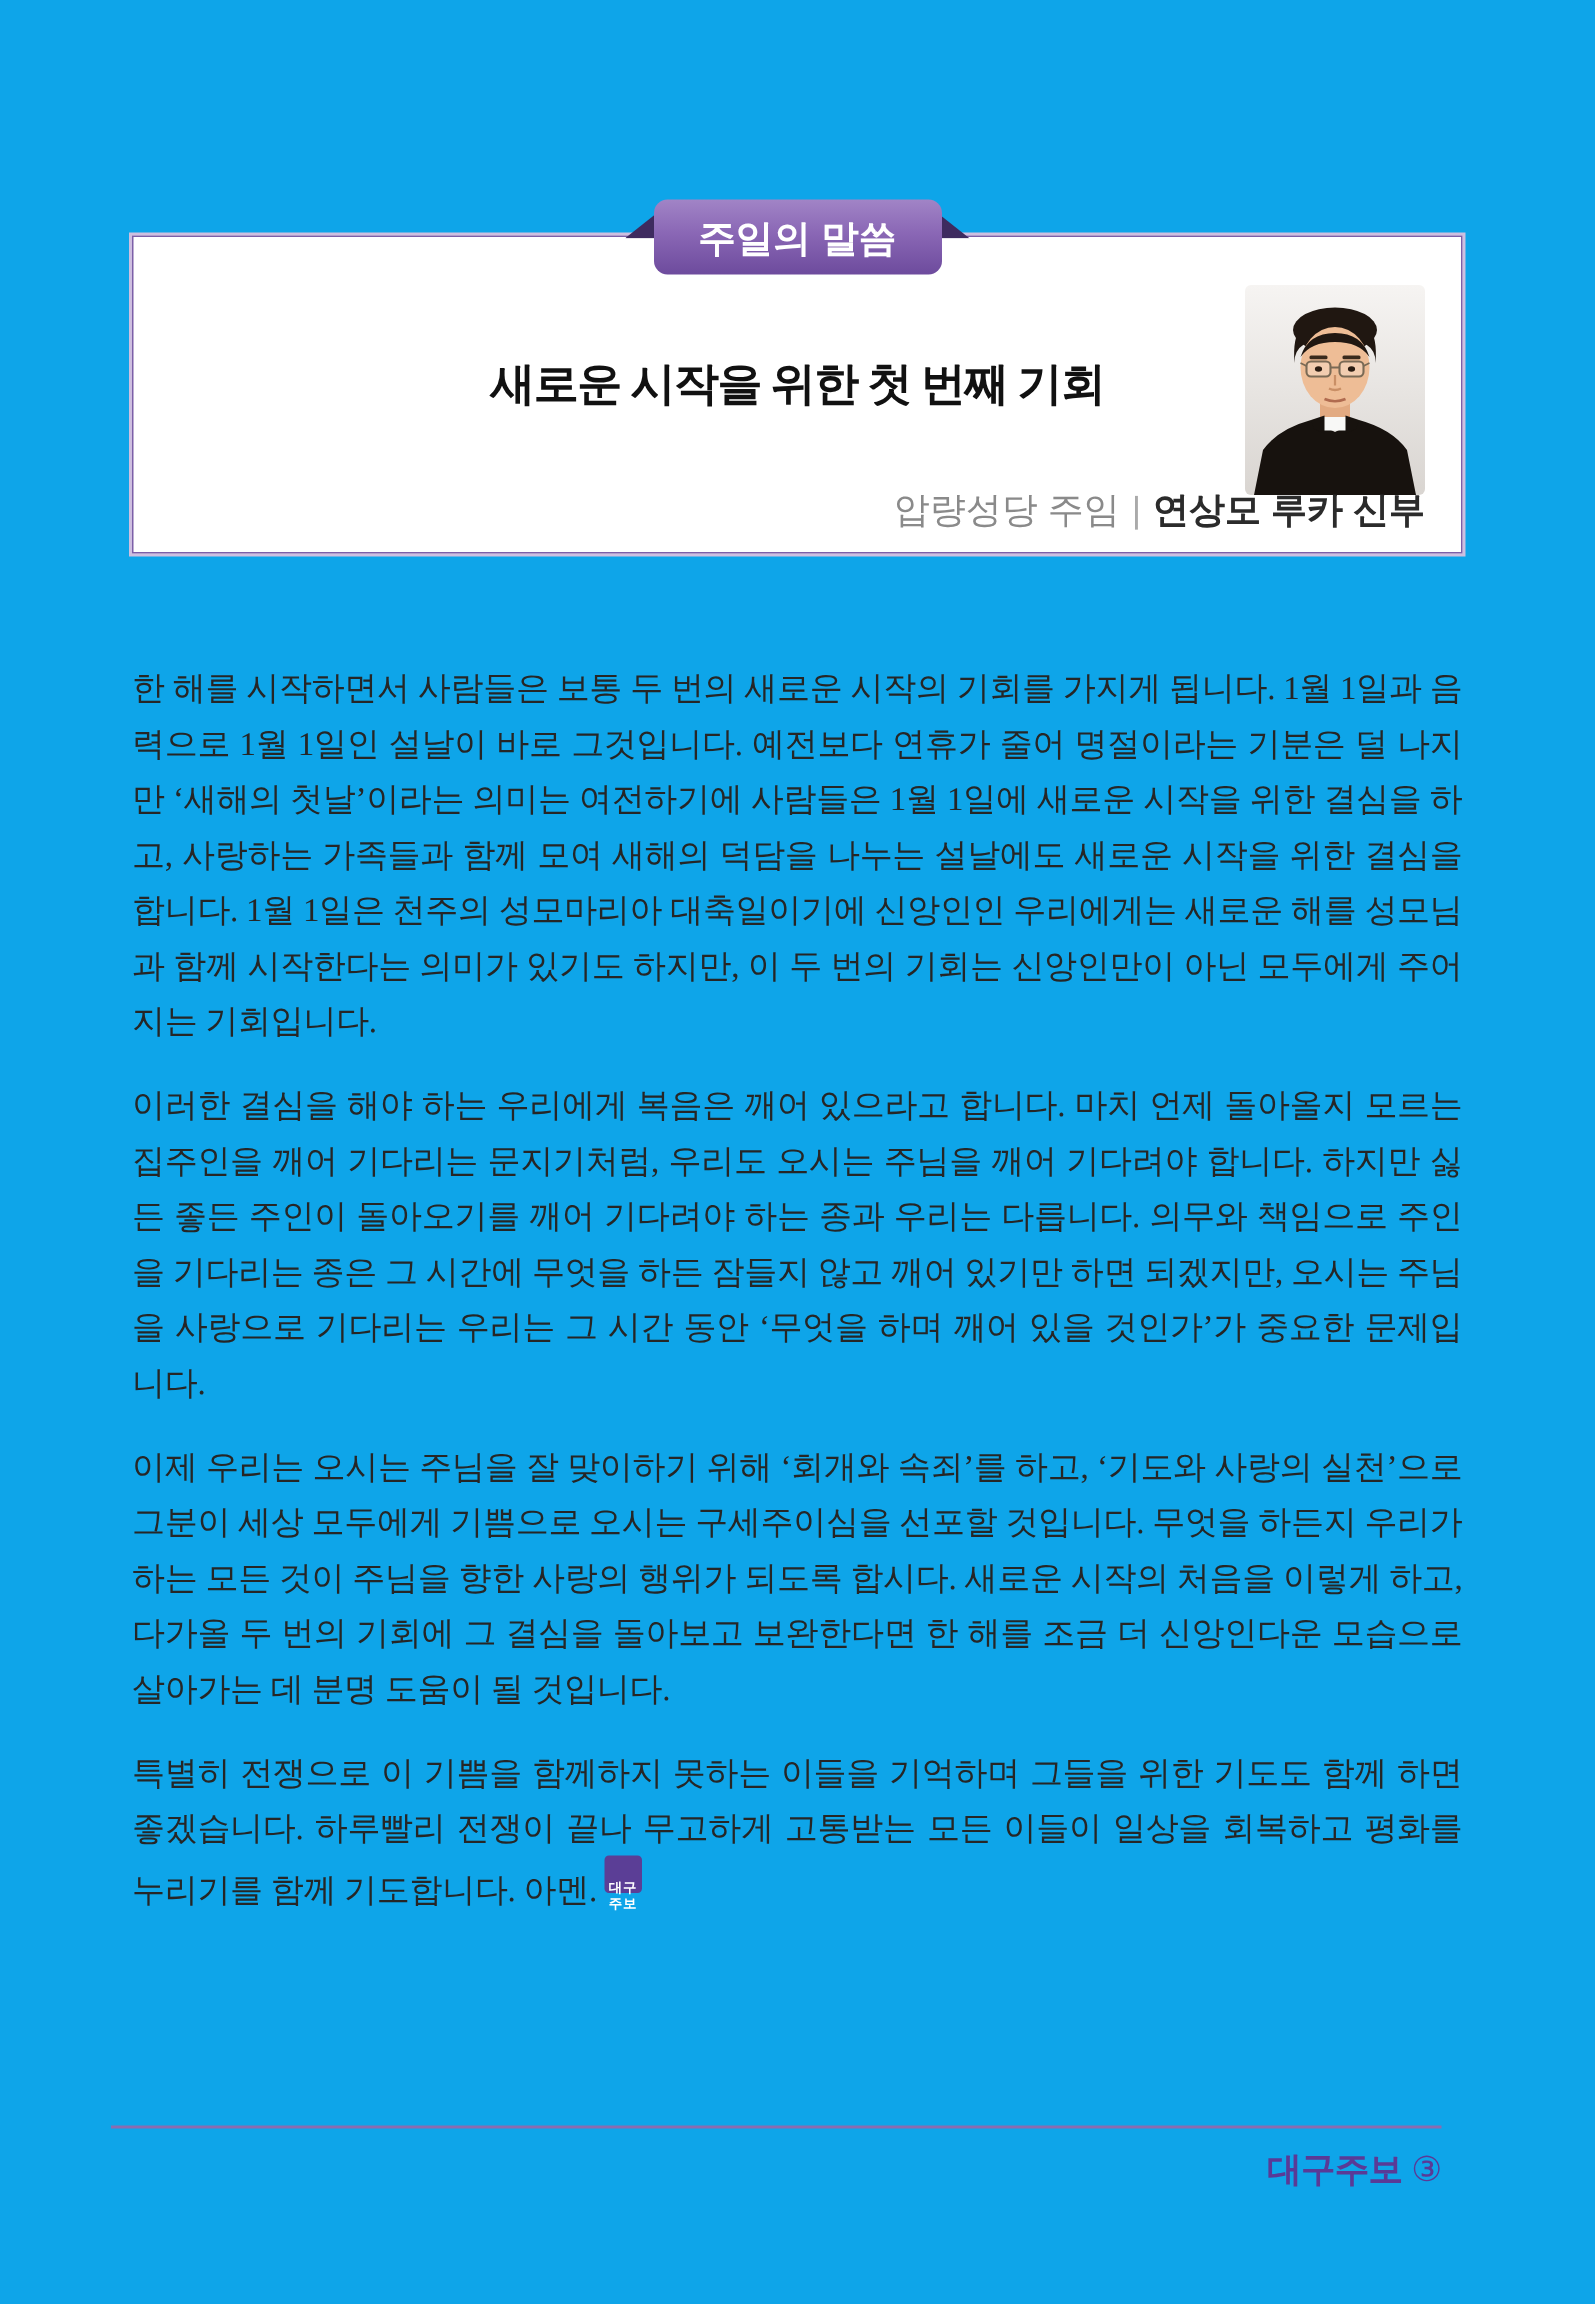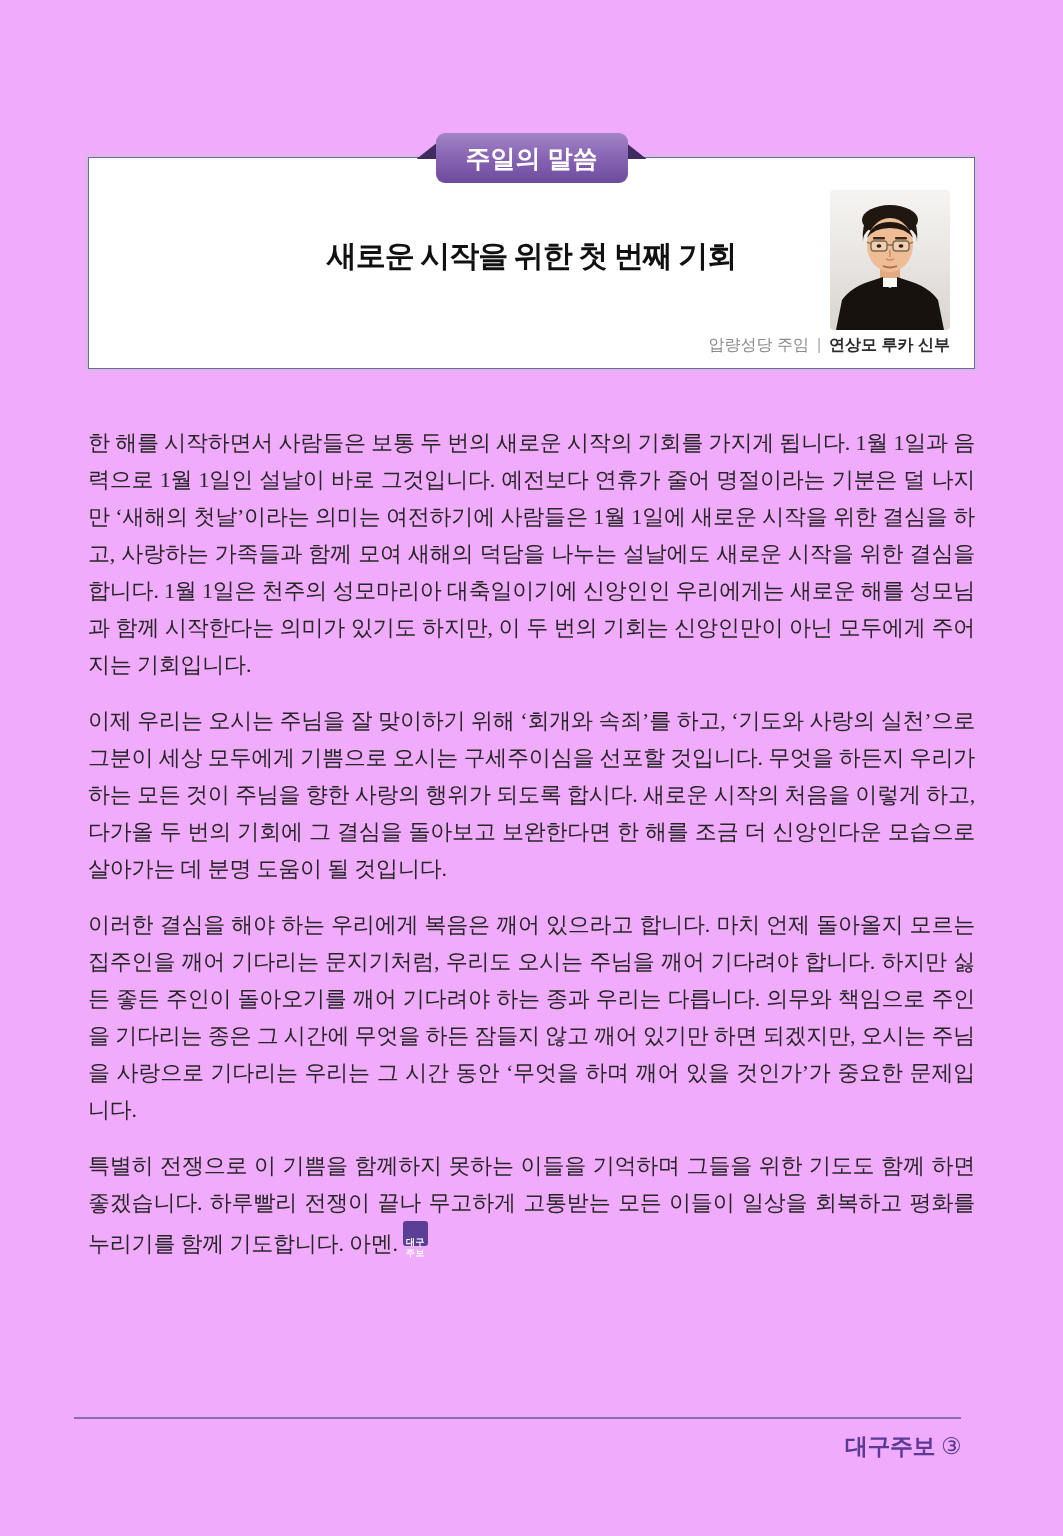--- a/index.html
+++ b/index.html
@@ -1,19 +1,19 @@
 <!DOCTYPE html>
 <html lang="ko"><head>
 <meta charset="utf-8">
 <style>
   html,body{margin:0;padding:0;background:#ffffff;}
   .page{
     position:relative;
     width:1063px;height:1536px;
-    background:#f0abfc;
+    background:#0ea5e9;
     box-sizing:border-box;
     font-family:"Liberation Serif","DejaVu Serif",serif;
     color:#222222;
     overflow:hidden;
   }
   
   .header-box{
     position:absolute;
     left:88px;top:157px;
     width:887px;height:212px;
@@ -58,30 +58,30 @@
   .photo{
     position:absolute;
     right:24px;top:32px;
     width:120px;height:140px;
     border-radius:4px;overflow:hidden;
   }
   .byline{
     position:absolute;
     right:24px;bottom:12px;
     font-family:"Liberation Sans","DejaVu Sans",sans-serif;
-    font-size:16px;
+    font-size:24px;
     white-space:nowrap;
   }
   .byline .role{color:#8a8a8a;}
   .byline .sep{color:#aaaaaa;margin:0 8px;}
   .byline .name{color:#2b2b2b;font-weight:bold;}
   
   .article{
     position:absolute;
-    left:88px;top:424px;
+    left:88px;top:440px;
     width:887px;
   }
   .para{
     margin:0 0 19px 0;
     font-size:22px;
     line-height:37px;
     text-align:justify;
     color:#262626;
     letter-spacing:-0.2px;
     word-break:normal;
@@ -185,22 +185,22 @@
     </div>
 
     <div class="byline">
       <span class="role">압량성당 주임</span><span class="sep">|</span><span class="name">연상모 루카 신부</span>
     </div>
   </div>
 
   <div class="article">
     <div id="paras">
         <p class="para">한 해를 시작하면서 사람들은 보통 두 번의 새로운 시작의 기회를 가지게 됩니다. 1월 1일과 음력으로 1월 1일인 설날이 바로 그것입니다. 예전보다 연휴가 줄어 명절이라는 기분은 덜 나지만 ‘새해의 첫날’이라는 의미는 여전하기에 사람들은 1월 1일에 새로운 시작을 위한 결심을 하고, 사랑하는 가족들과 함께 모여 새해의 덕담을 나누는 설날에도 새로운 시작을 위한 결심을 합니다. 1월 1일은 천주의 성모마리아 대축일이기에 신앙인인 우리에게는 새로운 해를 성모님과 함께 시작한다는 의미가 있기도 하지만, 이 두 번의 기회는 신앙인만이 아닌 모두에게 주어지는 기회입니다.</p>
+        <p class="para">이러한 결심을 해야 하는 우리에게 복음은 깨어 있으라고 합니다. 마치 언제 돌아올지 모르는 집주인을 깨어 기다리는 문지기처럼, 우리도 오시는 주님을 깨어 기다려야 합니다. 하지만 싫든 좋든 주인이 돌아오기를 깨어 기다려야 하는 종과 우리는 다릅니다. 의무와 책임으로 주인을 기다리는 종은 그 시간에 무엇을 하든 잠들지 않고 깨어 있기만 하면 되겠지만, 오시는 주님을 사랑으로 기다리는 우리는 그 시간 동안 ‘무엇을 하며 깨어 있을 것인가’가 중요한 문제입니다.</p>
         <p class="para">이제 우리는 오시는 주님을 잘 맞이하기 위해 ‘회개와 속죄’를 하고, ‘기도와 사랑의 실천’으로 그분이 세상 모두에게 기쁨으로 오시는 구세주이심을 선포할 것입니다. 무엇을 하든지 우리가 하는 모든 것이 주님을 향한 사랑의 행위가 되도록 합시다. 새로운 시작의 처음을 이렇게 하고, 다가올 두 번의 기회에 그 결심을 돌아보고 보완한다면 한 해를 조금 더 신앙인다운 모습으로 살아가는 데 분명 도움이 될 것입니다.</p>
-        <p class="para">이러한 결심을 해야 하는 우리에게 복음은 깨어 있으라고 합니다. 마치 언제 돌아올지 모르는 집주인을 깨어 기다리는 문지기처럼, 우리도 오시는 주님을 깨어 기다려야 합니다. 하지만 싫든 좋든 주인이 돌아오기를 깨어 기다려야 하는 종과 우리는 다릅니다. 의무와 책임으로 주인을 기다리는 종은 그 시간에 무엇을 하든 잠들지 않고 깨어 있기만 하면 되겠지만, 오시는 주님을 사랑으로 기다리는 우리는 그 시간 동안 ‘무엇을 하며 깨어 있을 것인가’가 중요한 문제입니다.</p>
       </div>
     <p class="para closing"><span>특별히 전쟁으로 이 기쁨을 함께하지 못하는 이들을 기억하며 그들을 위한 기도도 함께 하면 좋겠습니다. 하루빨리 전쟁이 끝나 무고하게 고통받는 모든 이들이 일상을 회복하고 평화를 누리기를 함께 기도합니다. 아멘.</span><span class="stamp"><span>대구</span><span>주보</span></span></p>
   </div>
 
   <div class="footer">
     <hr class="footer-line">
     <div class="footer-text">
       <span>대구주보</span><span class="page-num">③</span>
     </div>
   </div>

